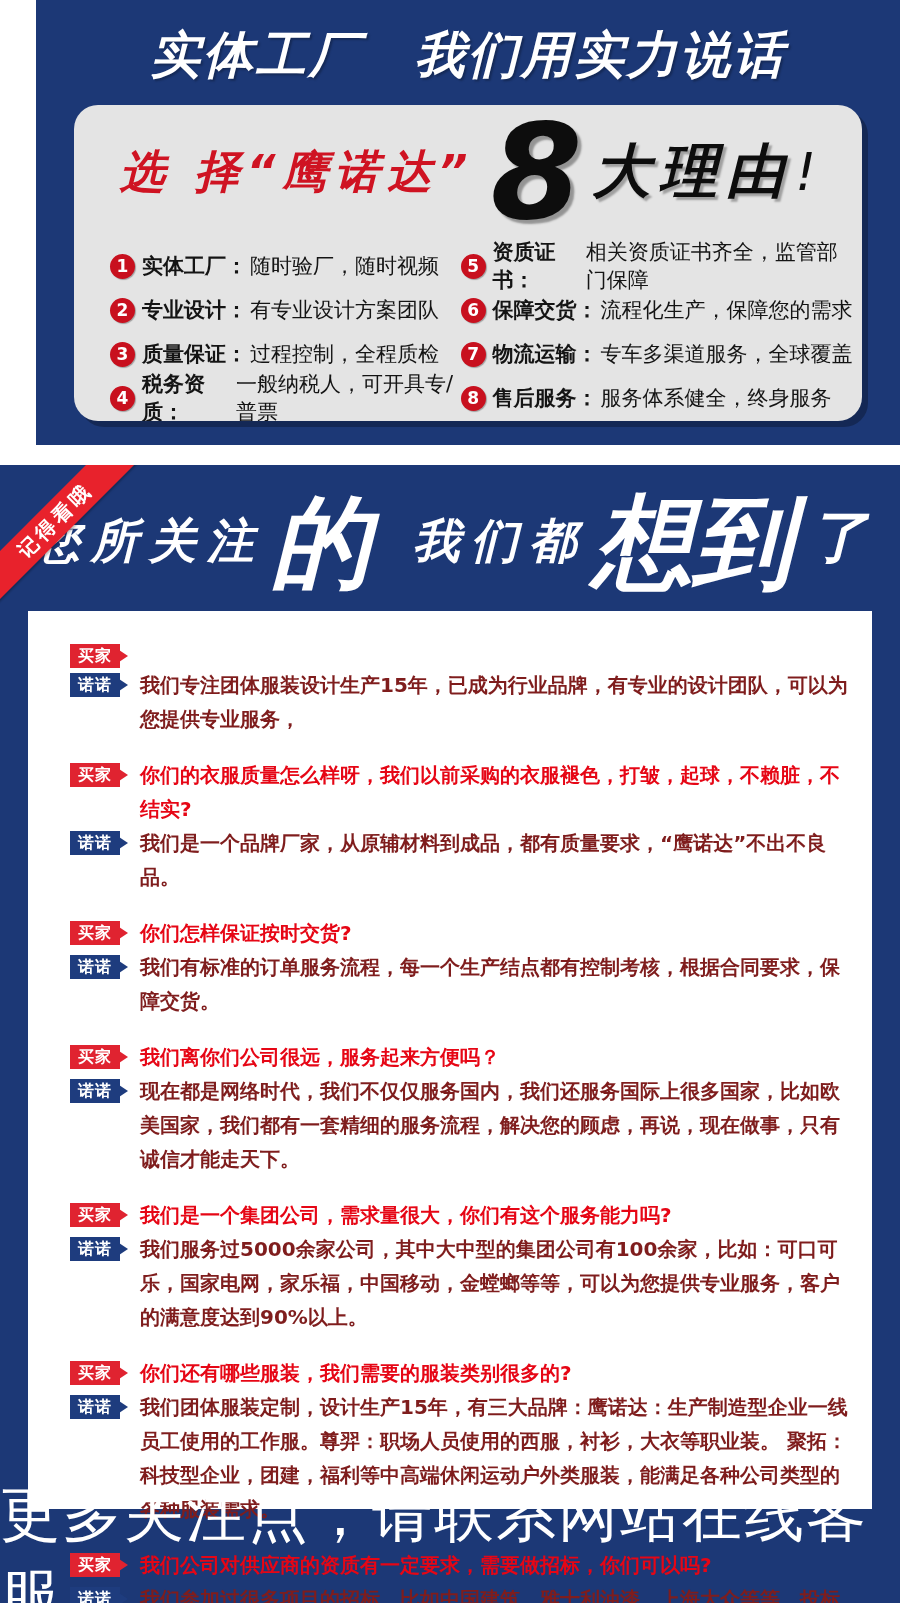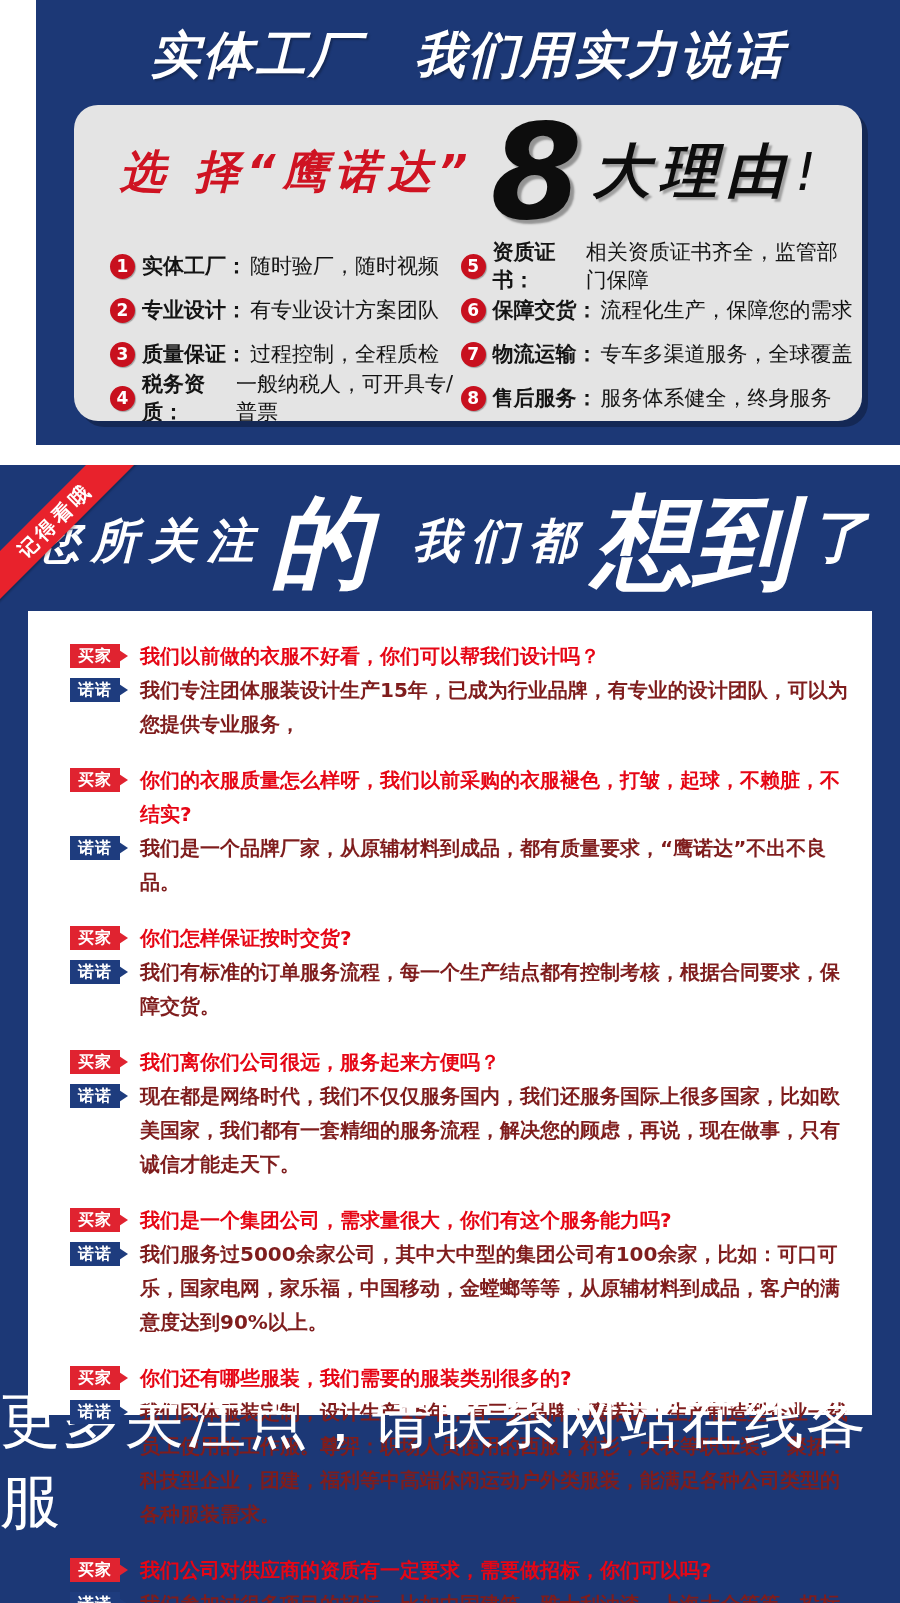--- a/index.html
+++ b/index.html
@@ -58,21 +58,21 @@
   }
   .headline {
     height:124px; display:flex; align-items:flex-end; justify-content:center;
     padding-top:8px; font-style:italic;
   }
   .hl-y { color:#ffffff; font-size:47px; font-weight:900; letter-spacing:11px; padding-bottom:16px; }
   .hl-w { color:#fff; font-size:100px; font-weight:900; line-height:.92; margin:0 6px; }
   .hl-sp { margin-right:42px; }
   .hl-last { font-size:58px; letter-spacing:0; padding-bottom:12px; margin-left:10px; }
   .panel {
-    margin:22px 28px 0; height:804px; background:#fff;
+    margin:22px 28px 0; height:898px; background:#fff;
     padding:28px 18px 1px 42px;
   }
   .qa-pair { margin-bottom:22px; }
   .qa-row { display:flex; align-items:flex-start; }
   .qa-tag {
     flex:none; width:50px; height:24px; margin:5px 20px 0 0;
     color:#fff; font-size:16px; font-weight:800; letter-spacing:1px;
     display:flex; align-items:center; justify-content:center; position:relative;
   }
   .qa-tag::after {
@@ -166,21 +166,20 @@
     <span class="hl-w hl-sp">的</span>
     <span class="hl-y">我们都</span>
     <span class="hl-w">想到</span>
     <span class="hl-y hl-last">了</span>
   </div>
 
   <div class="panel">
   <div class="qa-pair">
     <div class="qa-row">
       <span class="qa-tag red">买家</span>
-      <span class="qa-text qa-q">我们以前做的衣服不好看，你们可以帮我们设计吗？</span>
     </div>
     <div class="qa-row">
       <span class="qa-tag blue">诺诺</span>
       <span class="qa-text qa-a">我们专注团体服装设计生产15年，已成为行业品牌，有专业的设计团队，可以为您提供专业服务，</span>
     </div>
   </div>
 
   <div class="qa-pair">
     <div class="qa-row">
       <span class="qa-tag red">买家</span>
@@ -214,21 +213,21 @@
     </div>
   </div>
 
   <div class="qa-pair">
     <div class="qa-row">
       <span class="qa-tag red">买家</span>
       <span class="qa-text qa-q">我们是一个集团公司，需求量很大，你们有这个服务能力吗?</span>
     </div>
     <div class="qa-row">
       <span class="qa-tag blue">诺诺</span>
-      <span class="qa-text qa-a">我们服务过5000余家公司，其中大中型的集团公司有100余家，比如：可口可乐，国家电网，家乐福，中国移动，金螳螂等等，从原辅材料到成品，客户的满意度达到90%以上。</span>
+      <span class="qa-text qa-a">我们服务过5000余家公司，其中大中型的集团公司有100余家，比如：可口可乐，国家电网，家乐福，中国移动，金螳螂等等，可以为您提供专业服务，客户的满意度达到90%以上。</span>
     </div>
   </div>
 
   <div class="qa-pair">
     <div class="qa-row">
       <span class="qa-tag red">买家</span>
       <span class="qa-text qa-q">你们还有哪些服装，我们需要的服装类别很多的?</span>
     </div>
     <div class="qa-row">
       <span class="qa-tag blue">诺诺</span>

